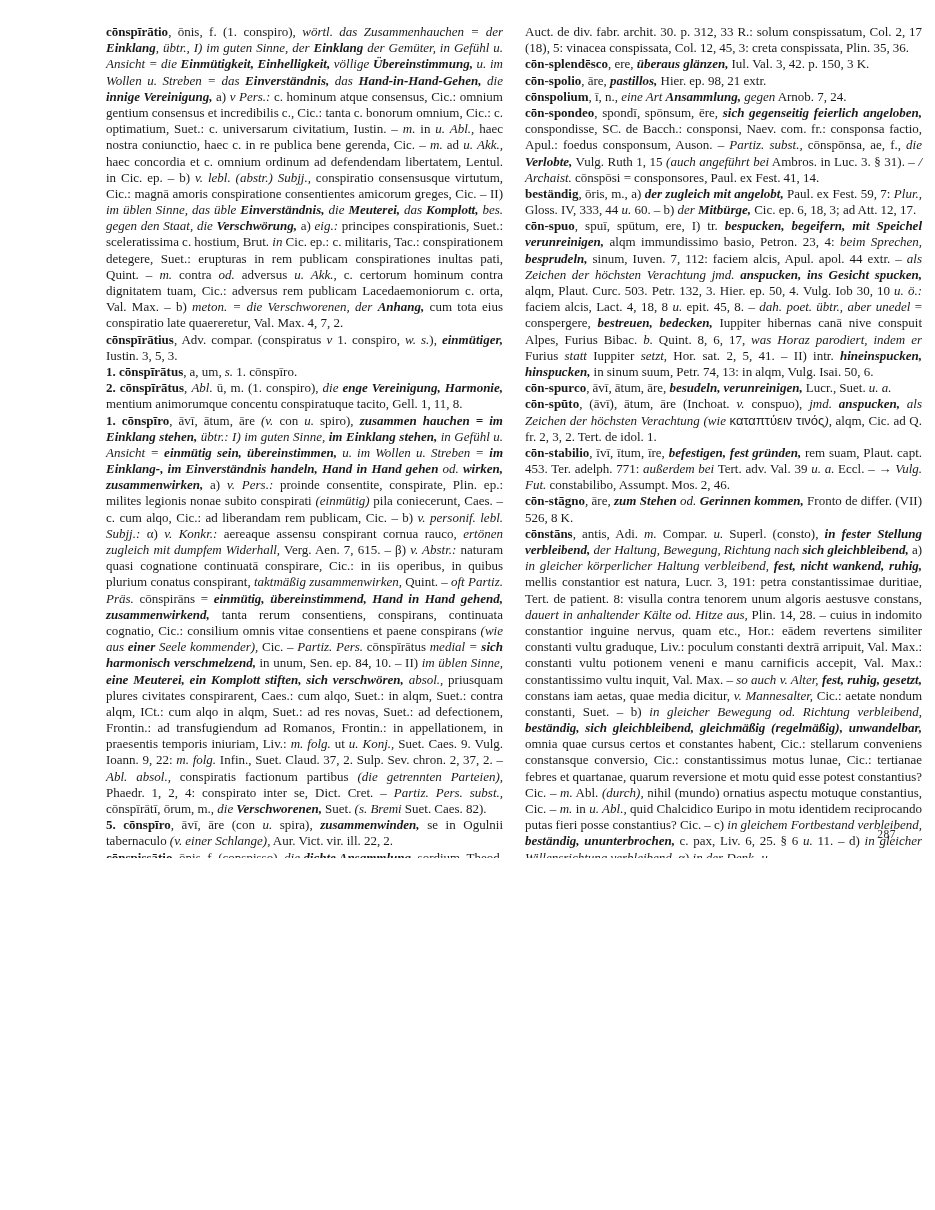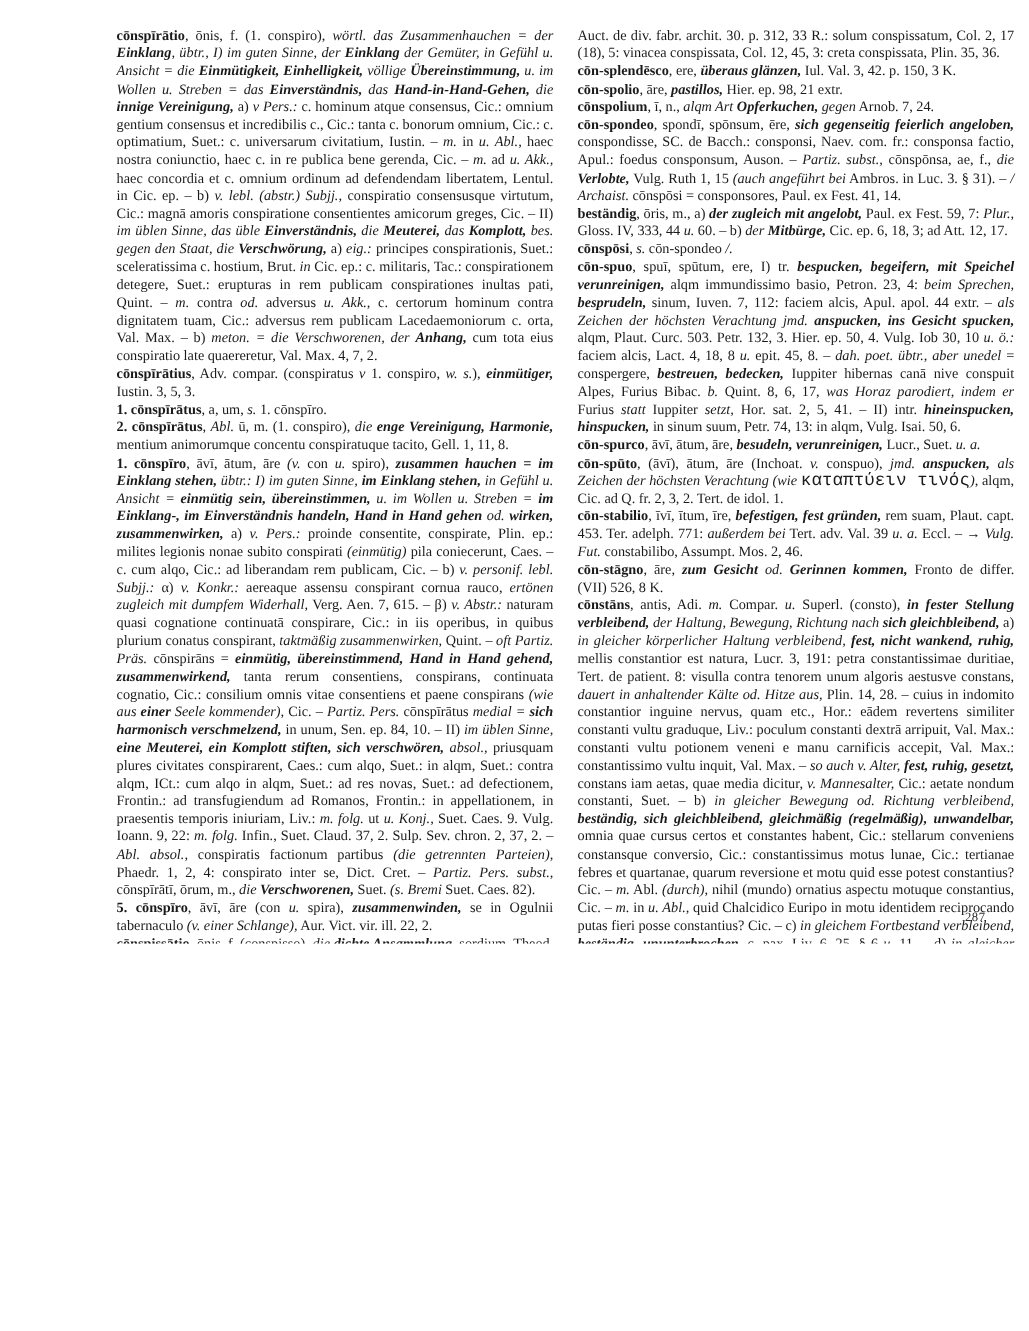--- a/index.html
+++ b/index.html
@@ -45,22 +45,22 @@
     font-weight: bold;
   }
   .de {
     font-weight: bold;
     font-style: italic;
   }
   .it {
     font-style: italic;
   }
   .gr {
-    font-family: Liberation Mono, monospace;
-    font-size: 16px;
+    font-family: Liberation Sans, sans-serif;
+    font-size: 13px;
     margin-top: 44px;
   }
   .pageno {
     position: absolute;
     right: 39px;
     bottom: 18px;
     font-size: 11.5px;
     color: #2a2a2a;
     letter-spacing: 0.5px;
   }
@@ -80,29 +80,28 @@
       <p class="entry"><span class="hw">1. cōnspīro</span>, āvī, ātum, āre <span class="it">(v.</span> con <span class="it">u.</span> spiro), <span class="de">zusammen hauchen = im Einklang stehen,</span> <span class="it">übtr.: I) im guten Sinne,</span> <span class="de">im Einklang stehen,</span> <span class="it">in Gefühl u. Ansicht =</span> <span class="de">einmütig sein, übereinstimmen,</span> <span class="it">u. im Wollen u. Streben =</span> <span class="de">im Einklang-, im Einverständnis handeln, Hand in Hand gehen</span> <span class="it">od.</span> <span class="de">wirken, zusammenwirken,</span> a) <span class="it">v. Pers.:</span> proinde consentite, conspirate, Plin. ep.: milites legionis nonae subito conspirati <span class="it">(einmütig)</span> pila coniecerunt, Caes. – c. cum alqo, Cic.: ad liberandam rem publicam, Cic. – b) <span class="it">v. personif. lebl. Subjj.:</span> α) <span class="it">v. Konkr.:</span> aereaque assensu conspirant cornua rauco, <span class="it">ertönen zugleich mit dumpfem Widerhall,</span> Verg. Aen. 7, 615. – β) <span class="it">v. Abstr.:</span> naturam quasi cognatione continuatā conspirare, Cic.: in iis operibus, in quibus plurium conatus conspirant, <span class="it">taktmäßig zusammenwirken,</span> Quint. – <span class="it">oft Partiz. Präs.</span> cōnspirāns = <span class="de">einmütig, übereinstimmend, Hand in Hand gehend, zusammenwirkend,</span> tanta rerum consentiens, conspirans, continuata cognatio, Cic.: consilium omnis vitae consentiens et paene conspirans <span class="it">(wie aus</span> <span class="de">einer</span> <span class="it">Seele kommender),</span> Cic. – <span class="it">Partiz. Pers.</span> cōnspīrātus <span class="it">medial =</span> <span class="de">sich harmonisch verschmelzend,</span> in unum, Sen. ep. 84, 10. – II) <span class="it">im üblen Sinne,</span> <span class="de">eine Meuterei, ein Komplott stiften, sich verschwören,</span> <span class="it">absol.,</span> priusquam plures civitates conspirarent, Caes.: cum alqo, Suet.: in alqm, Suet.: contra alqm, ICt.: cum alqo in alqm, Suet.: ad res novas, Suet.: ad defectionem, Frontin.: ad transfugiendum ad Romanos, Frontin.: in appellationem, in praesentis temporis iniuriam, Liv.: <span class="it">m. folg.</span> ut <span class="it">u. Konj.,</span> Suet. Caes. 9. Vulg. Ioann. 9, 22: <span class="it">m. folg.</span> Infin., Suet. Claud. 37, 2. Sulp. Sev. chron. 2, 37, 2. – <span class="it">Abl. absol.,</span> conspiratis factionum partibus <span class="it">(die getrennten Parteien),</span> Phaedr. 1, 2, 4: conspirato inter se, Dict. Cret. – <span class="it">Partiz. Pers. subst.,</span> cōnspīrātī, ōrum, m., <span class="it">die</span> <span class="de">Verschworenen,</span> Suet. <span class="it">(s. Bremi</span> Suet. Caes. 82).</p>
       <p class="entry"><span class="hw">5. cōnspīro</span>, āvī, āre (con <span class="it">u.</span> spira), <span class="de">zusammenwinden,</span> se in Ogulnii tabernaculo <span class="it">(v. einer Schlange),</span> Aur. Vict. vir. ill. 22, 2.</p>
       <p class="entry"><span class="hw">cōnspissātio</span>, ōnis, f. (conspisso), <span class="it">die</span> <span class="de">dichte Ansammlung,</span> sordium, Theod. Prisc. 1, 18.</p>
       <p class="entry"><span class="hw">cōn-spisso</span>, ātum, āre, <span class="de">gehörig verdichten, verdicken,</span> pastillos,</p>
     </div>
 
     <div class="col">
       <p class="entry">Auct. de div. fabr. archit. 30. p. 312, 33 R.: solum conspissatum, Col. 2, 17 (18), 5: vinacea conspissata, Col. 12, 45, 3: creta conspissata, Plin. 35, 36.</p>
       <p class="entry"><span class="hw">cōn-splendēsco</span>, ere, <span class="de">überaus glänzen,</span> Iul. Val. 3, 42. p. 150, 3 K.</p>
       <p class="entry"><span class="hw">cōn-spolio</span>, āre, <span class="de">pastillos,</span> Hier. ep. 98, 21 extr.</p>
-      <p class="entry"><span class="hw">cōnspolium</span>, ī, n., <span class="it">alqm Art</span> <span class="de">Opferkuchen,</span> <span class="it">gegen</span> Arnob. 7, 24.</p>
+      <p class="entry"><span class="hw">cōnspolium</span>, ī, n., <span class="it">eine Art</span> <span class="de">Ansammlung,</span> <span class="it">gegen</span> Arnob. 7, 24.</p>
       <p class="entry"><span class="hw">cōn-spondeo</span>, spondī, spōnsum, ēre, <span class="de">sich gegenseitig feierlich angeloben,</span> conspondisse, SC. de Bacch.: consponsi, Naev. com. fr.: consponsa factio, Apul.: foedus consponsum, Auson. – <span class="it">Partiz. subst.,</span> cōnspōnsa, ae, f., <span class="it">die</span> <span class="de">Verlobte,</span> Vulg. Ruth 1, 15 <span class="it">(auch angeführt bei</span> Ambros. in Luc. 3. § 31). – <span class="it">/ Archaist.</span> cōnspōsi = consponsores, Paul. ex Fest. 41, 14.</p>
       <p class="entry"><span class="hw">beständig</span>, ōris, m., a) <span class="de">der zugleich mit angelobt,</span> Paul. ex Fest. 59, 7: <span class="it">Plur.,</span> Gloss. IV, 333, 44 <span class="it">u.</span> 60. – b) <span class="it">der</span> <span class="de">Mitbürge,</span> Cic. ep. 6, 18, 3; ad Att. 12, 17.</p>
-      <p class="entry"><span class="hw">cōnspōsi</span>, <span class="it">s.</span> cōn-spondeo <span class="it">/.</span></p>
       <p class="entry"><span class="hw">cōn-spuo</span>, spuī, spūtum, ere, I) tr. <span class="de">bespucken, begeifern, mit Speichel verunreinigen,</span> alqm immundissimo basio, Petron. 23, 4: <span class="it">beim Sprechen,</span> <span class="de">besprudeln,</span> sinum, Iuven. 7, 112: faciem alcis, Apul. apol. 44 extr. – <span class="it">als Zeichen der höchsten Verachtung jmd.</span> <span class="de">anspucken, ins Gesicht spucken,</span> alqm, Plaut. Curc. 503. Petr. 132, 3. Hier. ep. 50, 4. Vulg. Iob 30, 10 <span class="it">u. ö.:</span> faciem alcis, Lact. 4, 18, 8 <span class="it">u.</span> epit. 45, 8. – <span class="it">dah. poet. übtr., aber unedel</span> = conspergere, <span class="de">bestreuen, bedecken,</span> Iuppiter hibernas canā nive conspuit Alpes, Furius Bibac. <span class="it">b.</span> Quint. 8, 6, 17, <span class="it">was Horaz parodiert, indem er</span> Furius <span class="it">statt</span> Iuppiter <span class="it">setzt,</span> Hor. sat. 2, 5, 41. – II) intr. <span class="de">hineinspucken, hinspucken,</span> in sinum suum, Petr. 74, 13: in alqm, Vulg. Isai. 50, 6.</p>
       <p class="entry"><span class="hw">cōn-spurco</span>, āvī, ātum, āre, <span class="de">besudeln, verunreinigen,</span> Lucr., Suet. <span class="it">u. a.</span></p>
       <p class="entry"><span class="hw">cōn-spūto</span>, (āvī), ātum, āre (Inchoat. <span class="it">v.</span> conspuo), <span class="it">jmd.</span> <span class="de">anspucken,</span> <span class="it">als Zeichen der höchsten Verachtung (wie</span> <span class="gr">καταπτύειν τινός</span><span class="it">)</span>, alqm, Cic. ad Q. fr. 2, 3, 2. Tert. de idol. 1.</p>
       <p class="entry"><span class="hw">cōn-stabilio</span>, īvī, ītum, īre, <span class="de">befestigen, fest gründen,</span> rem suam, Plaut. capt. 453. Ter. adelph. 771: <span class="it">außerdem bei</span> Tert. adv. Val. 39 <span class="it">u. a.</span> Eccl. – → <span class="it">Vulg. Fut.</span> constabilibo, Assumpt. Mos. 2, 46.</p>
-      <p class="entry"><span class="hw">cōn-stāgno</span>, āre, <span class="de">zum Gesicht</span> <span class="it">od.</span> <span class="de">Gerinnen kommen,</span> Fronto de differ. (VII) 526, 8 K.</p>
+      <p class="entry"><span class="hw">cōn-stāgno</span>, āre, <span class="de">zum Stehen</span> <span class="it">od.</span> <span class="de">Gerinnen kommen,</span> Fronto de differ. (VII) 526, 8 K.</p>
       <p class="entry"><span class="hw">cōnstāns</span>, antis, Adi. <span class="it">m.</span> Compar. <span class="it">u.</span> Superl. (consto), <span class="de">in fester Stellung verbleibend,</span> <span class="it">der Haltung, Bewegung, Richtung nach</span> <span class="de">sich gleichbleibend,</span> a) <span class="it">in gleicher körperlicher Haltung verbleibend,</span> <span class="de">fest, nicht wankend, ruhig,</span> mellis constantior est natura, Lucr. 3, 191: petra constantissimae duritiae, Tert. de patient. 8: visulla contra tenorem unum algoris aestusve constans, <span class="it">dauert in anhaltender Kälte od. Hitze aus,</span> Plin. 14, 28. – cuius in indomito constantior inguine nervus, quam etc., Hor.: eādem revertens similiter constanti vultu graduque, Liv.: poculum constanti dextrā arripuit, Val. Max.: constanti vultu potionem veneni e manu carnificis accepit, Val. Max.: constantissimo vultu inquit, Val. Max. – <span class="it">so auch v. Alter,</span> <span class="de">fest, ruhig, gesetzt,</span> constans iam aetas, quae media dicitur, <span class="it">v. Mannesalter,</span> Cic.: aetate nondum constanti, Suet. – b) <span class="it">in gleicher Bewegung od. Richtung verbleibend,</span> <span class="de">beständig, sich gleichbleibend, gleichmäßig (regelmäßig), unwandelbar,</span> omnia quae cursus certos et constantes habent, Cic.: stellarum conveniens constansque conversio, Cic.: constantissimus motus lunae, Cic.: tertianae febres et quartanae, quarum reversione et motu quid esse potest constantius? Cic. – <span class="it">m.</span> Abl. <span class="it">(durch),</span> nihil (mundo) ornatius aspectu motuque constantius, Cic. – <span class="it">m.</span> in <span class="it">u. Abl.,</span> quid Chalcidico Euripo in motu identidem reciprocando putas fieri posse constantius? Cic. – c) <span class="it">in gleichem Fortbestand verbleibend,</span> <span class="de">beständig, ununterbrochen,</span> c. pax, Liv. 6, 25. § 6 <span class="it">u.</span> 11. – d) <span class="it">in gleicher Willensrichtung verbleibend,</span> α) <span class="it">in der Denk- u.</span></p>
     </div>
 
   </div>
 
   <div class="pageno">287</div>
 
 </div>
 
 </body></html>

